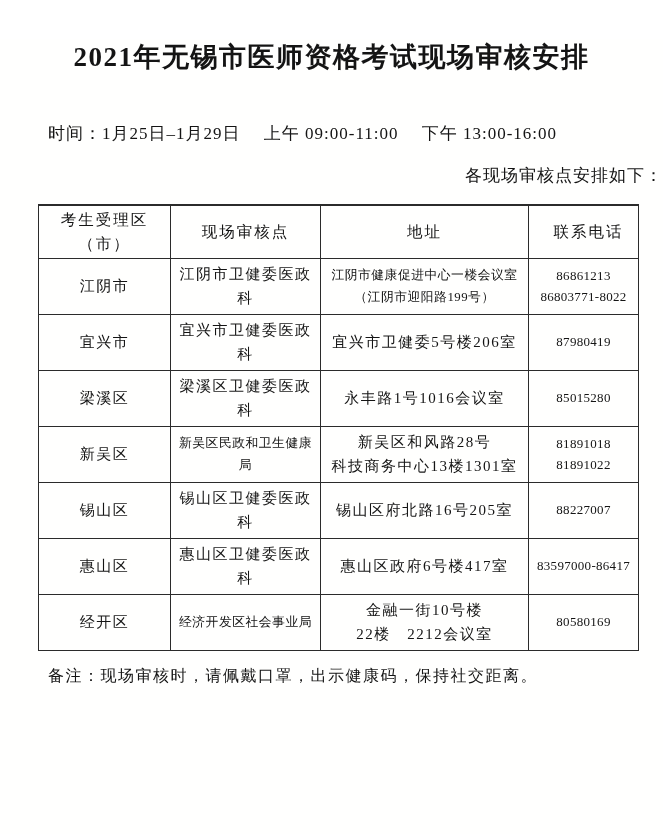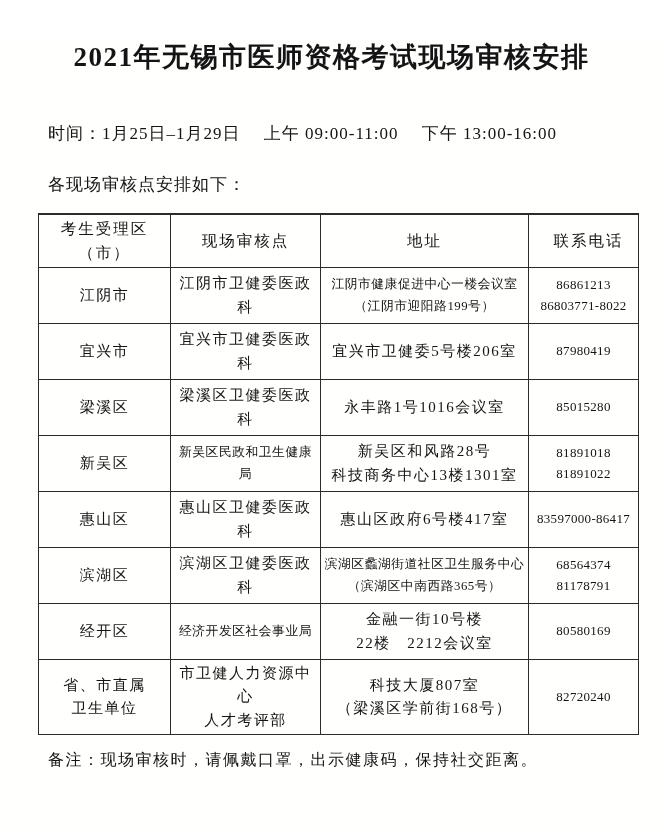--- a/index.html
+++ b/index.html
@@ -29,21 +29,22 @@
     font-size: 27px;
     letter-spacing: 1.5px;
   }
 
   .info-line {
     margin: 47px 0 0 48px;
     font-size: 17px;
     letter-spacing: 1px;
   }
   .info-line.sub {
-    margin-top: 28px;
+    margin-top: 19px;
+    text-align: right;
   }
 
   table.review-table {
     margin: 17px 0 0 38px;
     width: 600px;
     border-collapse: collapse;
     table-layout: fixed;
   }
   table.review-table, table.review-table th, table.review-table td {
     border: 1.6px solid #2b2b2b;
@@ -119,47 +120,36 @@
       </tr>
       <tr>
         <td>新吴区</td>
         <td class="fs-sm">新吴区民政和卫生健康局</td>
         <td>新吴区和风路28号
 科技商务中心13楼1301室</td>
         <td class="phone-cell">81891018
 81891022</td>
       </tr>
       <tr>
+        <td>锡山区</td>
+        <td>锡山区卫健委医政科</td>
+        <td>锡山区府北路16号205室</td>
+        <td class="phone-cell">88227007</td>
+      </tr>
+      <tr>
         <td>惠山区</td>
         <td>惠山区卫健委医政科</td>
         <td>惠山区政府6号楼417室</td>
         <td class="phone-cell">83597000-86417</td>
-      </tr>
-      <tr>
-        <td>滨湖区</td>
-        <td>滨湖区卫健委医政科</td>
-        <td class="fs-sm">滨湖区蠡湖街道社区卫生服务中心
-（滨湖区中南西路365号）</td>
-        <td class="phone-cell">68564374
-81178791</td>
       </tr>
       <tr>
         <td>经开区</td>
         <td class="fs-sm">经济开发区社会事业局</td>
         <td>金融一街10号楼
 22楼　2212会议室</td>
         <td class="phone-cell">80580169</td>
-      </tr>
-      <tr class="tall">
-        <td>省、市直属
-卫生单位</td>
-        <td>市卫健人力资源中心
-人才考评部</td>
-        <td>科技大厦807室
-（梁溪区学前街168号）</td>
-        <td class="phone-cell">82720240</td>
       </tr>
     </tbody>
   </table>
 
   <div class="note-line">备注：现场审核时，请佩戴口罩，出示健康码，保持社交距离。</div>
 
 </div>
 
 </body></html>

